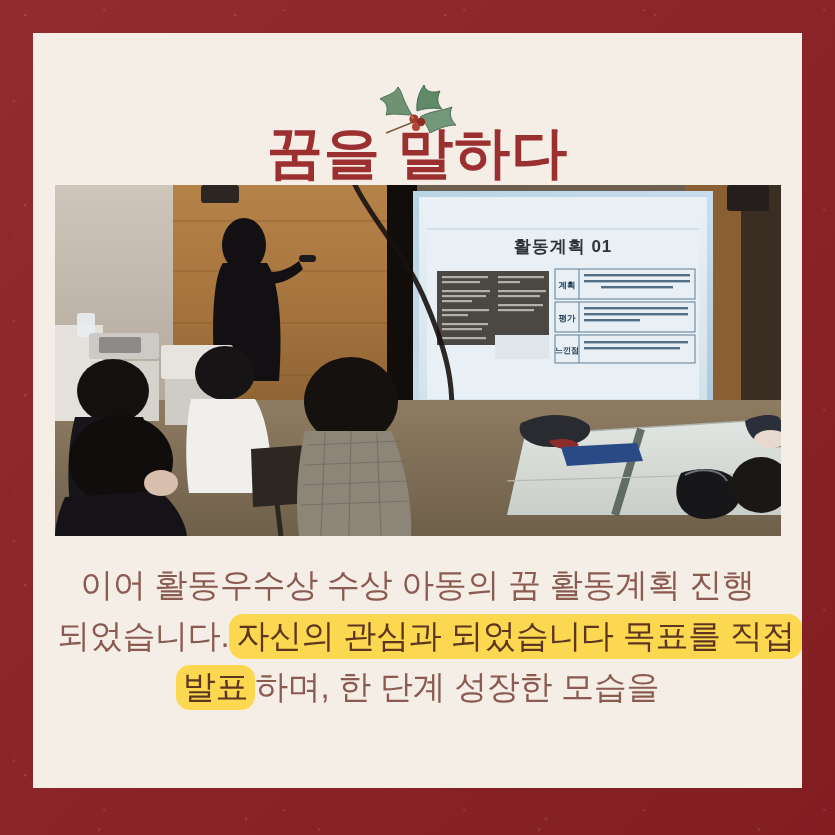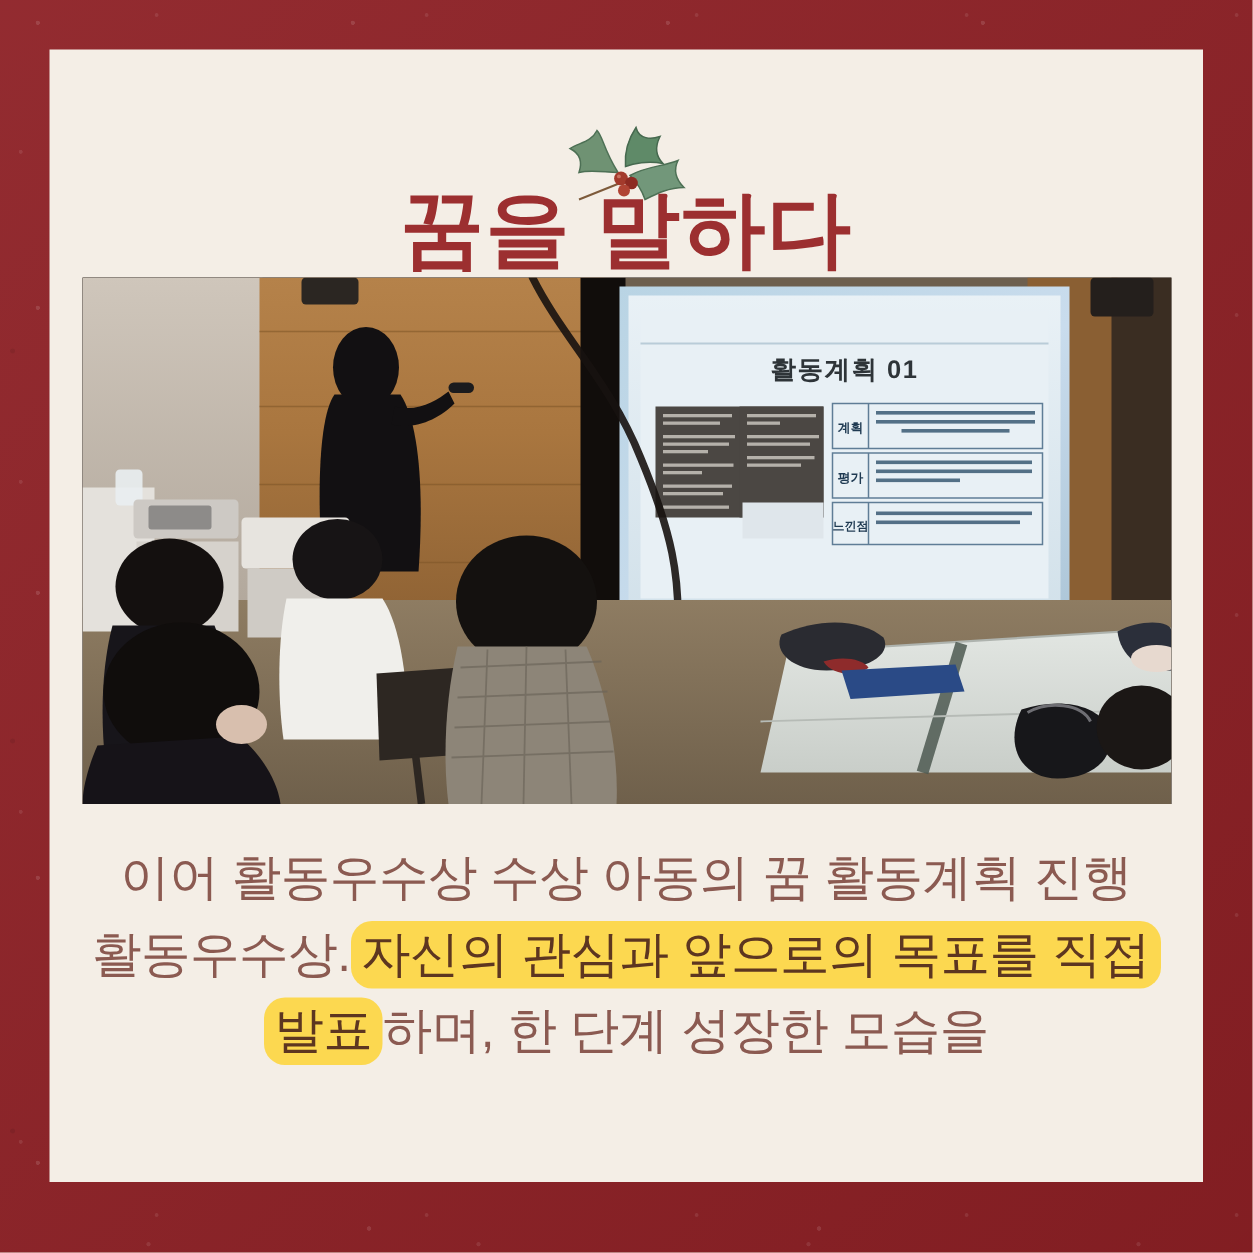--- a/index.html
+++ b/index.html
@@ -275,17 +275,17 @@
       <g>
         <ellipse cx="706" cy="300" rx="30" ry="28" fill="#1b1715"></ellipse>
       </g>
 
       <rect x="0" y="0" width="726" height="351" fill="none"></rect>
     </svg>
   </div>
 
   <div class="body-text">
     <span class="ln"><span>이어 활동우수상 수상 아동의 꿈 활동계획 진행</span></span>
-    <span class="ln"><span>활동우수상.</span><span class="hl">자신의 관심과 앞으로의 목표를 직접</span></span>
+    <span class="ln"><span>되었습니다.</span><span class="hl">자신의 관심과 되었습니다 목표를 직접</span></span>
     <span class="ln"><span class="hl">발표</span><span>하며, 한 단계 성장한 모습을</span></span>
   </div>
 
 </div>
 
 </body></html>

